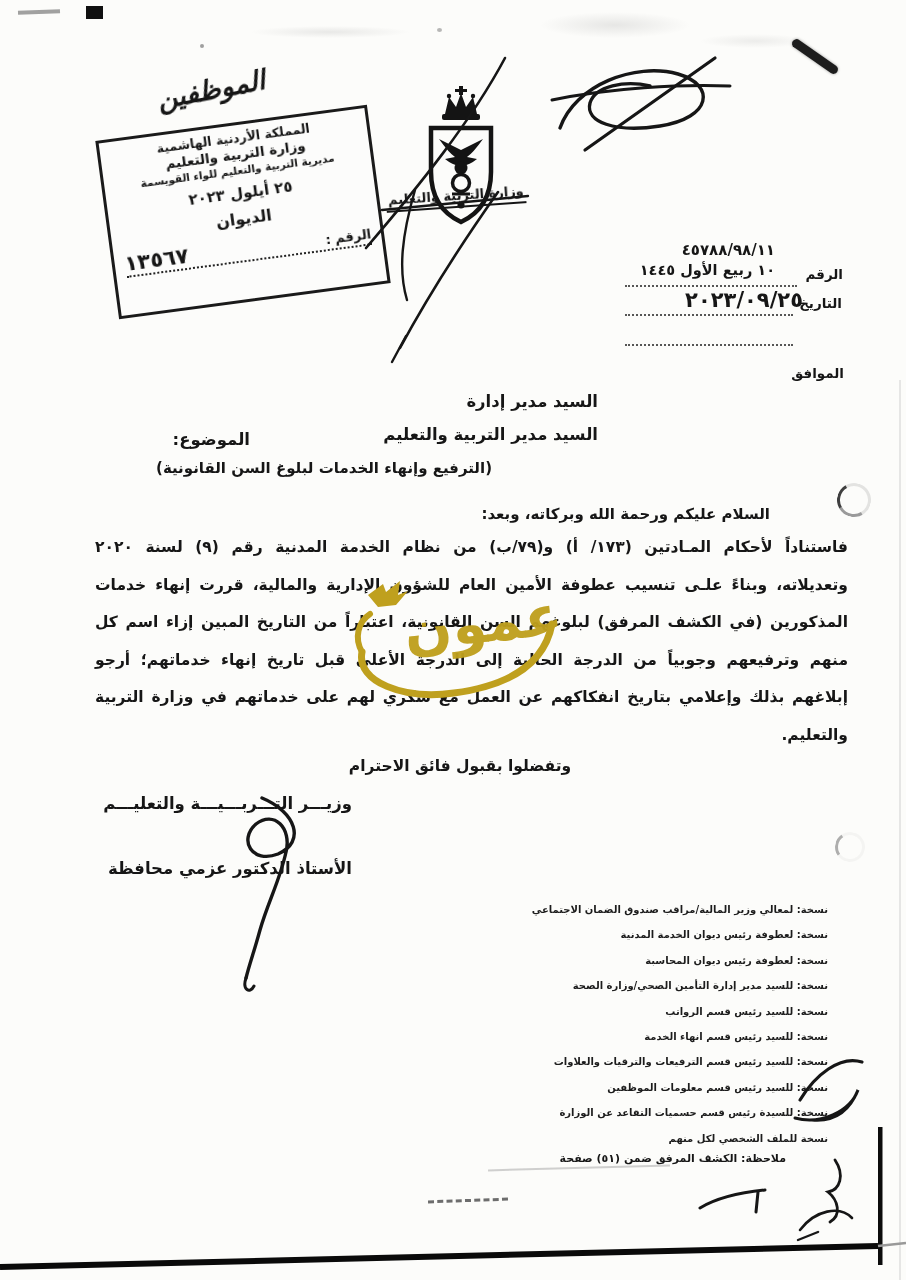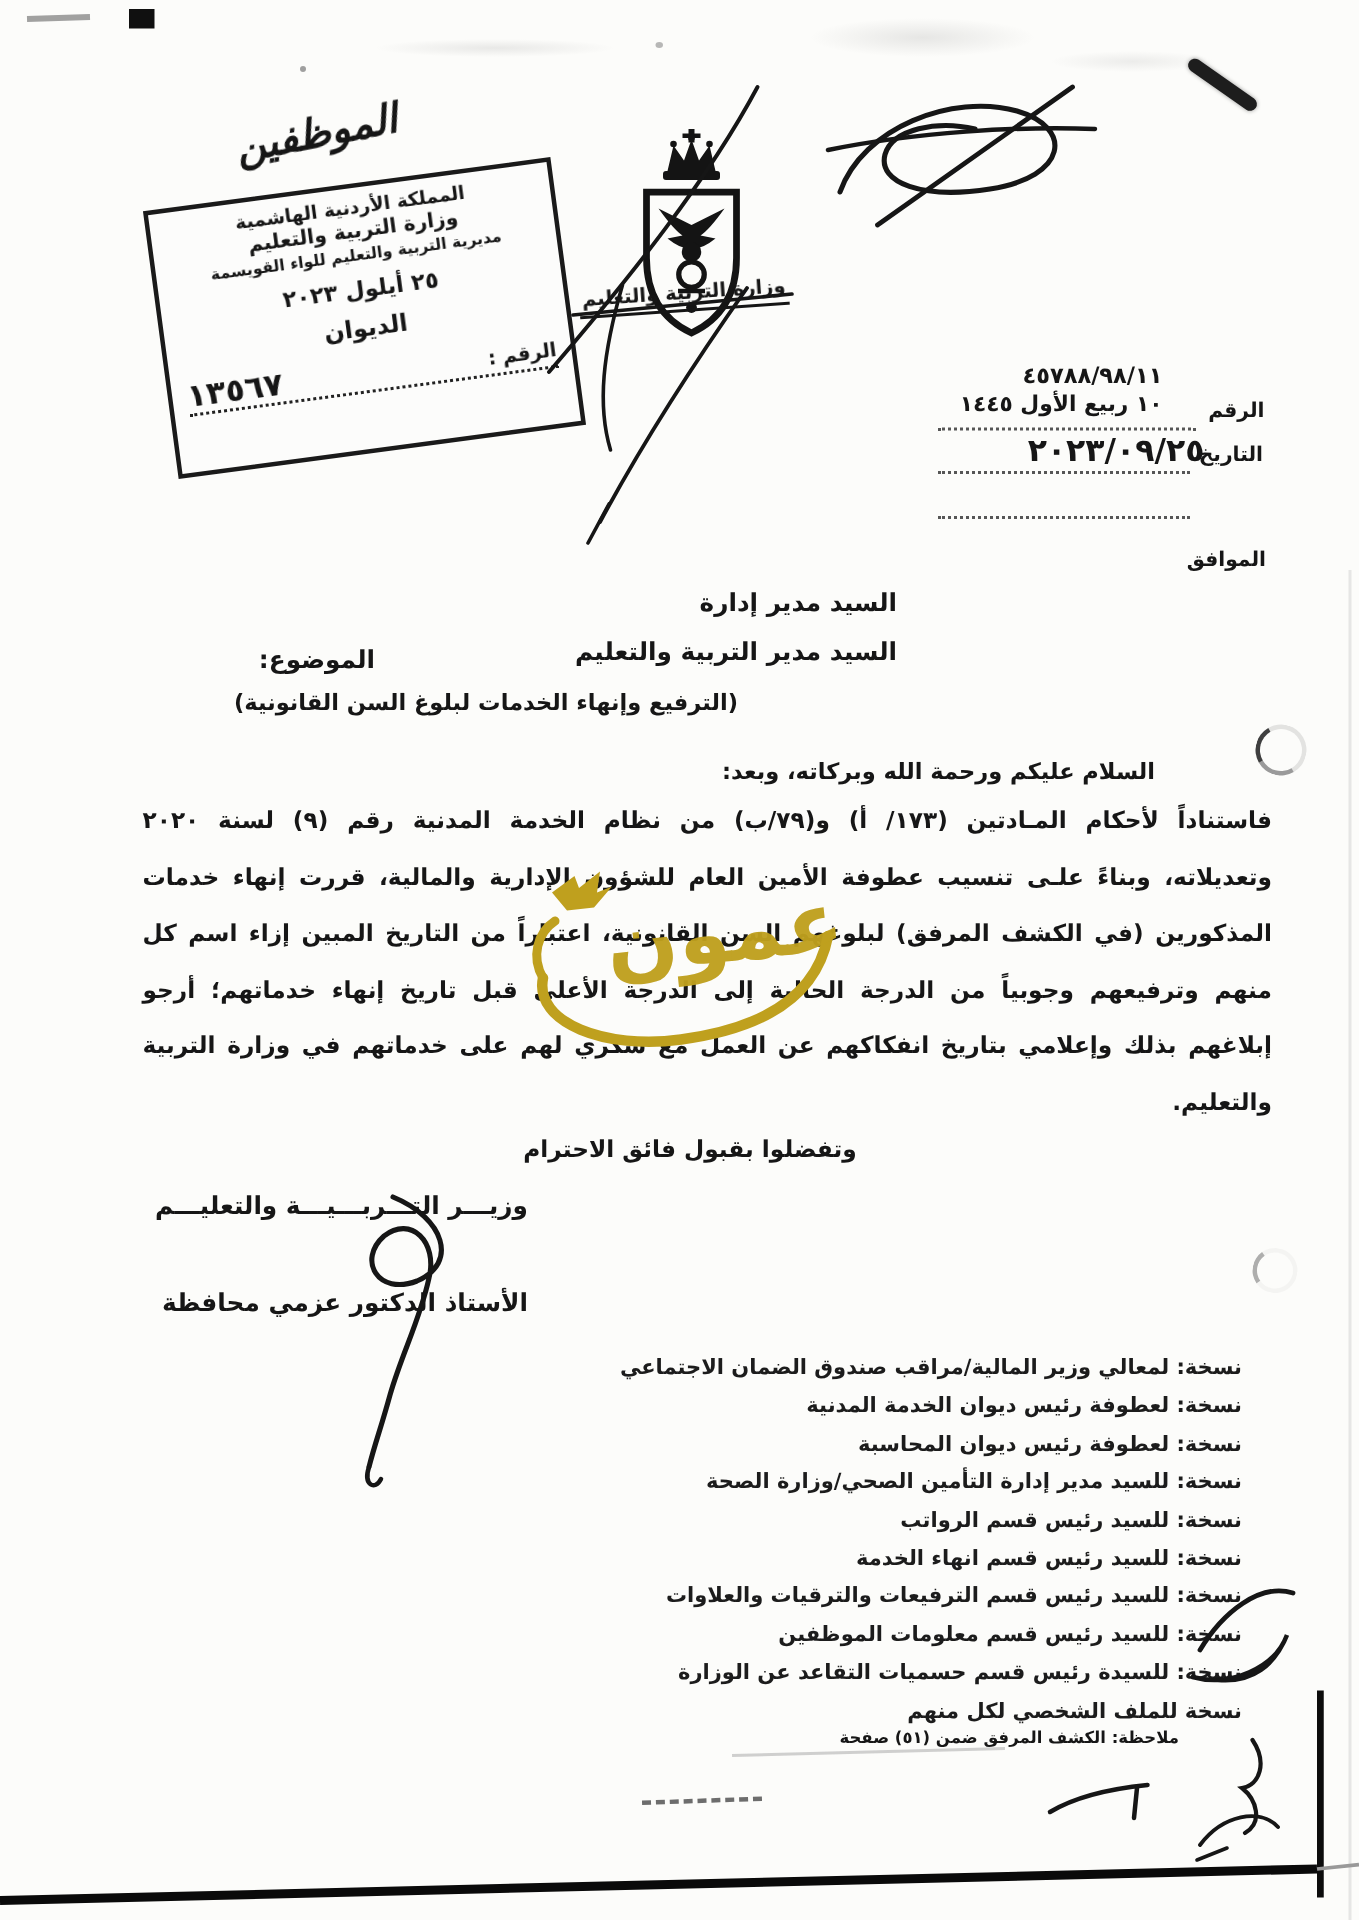--- a/index.html
+++ b/index.html
@@ -62,21 +62,21 @@
   #subject-text{left:106px;top:459px;width:386px;font-size:15px;text-align:right;}
   #greeting{left:486px;top:505px;width:284px;font-size:15px;text-align:right;white-space:nowrap;}
   #body-block{left:95px;top:538px;width:753px;}
   .bline{height:37.6px;font-size:15.5px;text-align:justify;text-align-last:justify;overflow:visible;}
   .bline-last{text-align:right;text-align-last:right;}
   #closing{left:336px;top:757px;width:248px;font-size:15.5px;text-align:center;white-space:nowrap;}
   #min-title{left:104px;top:794px;width:248px;font-size:16.5px;text-align:right;white-space:nowrap;}
   #min-name{left:90px;top:859px;width:262px;font-size:16.5px;text-align:right;white-space:nowrap;}
 
   
-  .cc{position:absolute;left:420px;width:408px;font-size:14px;text-align:right;color:#1c1c1c;
+  .cc{position:absolute;left:420px;width:408px;font-size:10px;text-align:right;color:#1c1c1c;
       filter:blur(.35px);white-space:nowrap;direction:rtl;font-weight:700;}
   #cc-note{left:556px;top:1152px;width:230px;font-size:11px;text-align:right;filter:blur(.4px);white-space:nowrap;}
   #note-line{left:488px;top:1167px;width:182px;border-bottom:2px solid #b0b0b0;opacity:.6;transform:rotate(-1.5deg);}
 
   
   #footer-contact{left:168px;top:1218px;width:640px;font-size:9.5px;direction:ltr;text-align:left;
                   color:#444;opacity:.8;letter-spacing:1.5px;filter:blur(.45px);white-space:nowrap;font-weight:700;}
   #footer-dashes{left:428px;top:1199px;width:80px;border-top:3.5px dashed #555;opacity:.85;transform:rotate(-2deg);}
 
   

